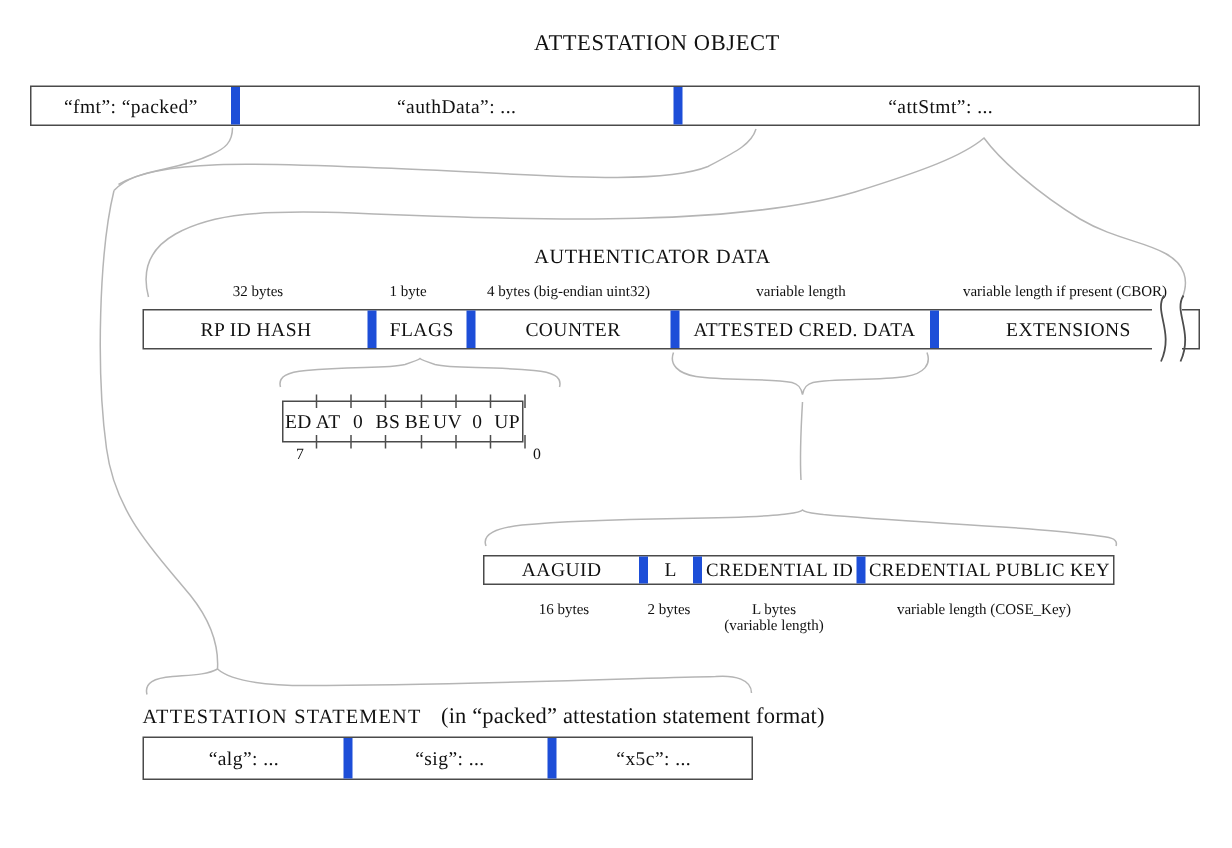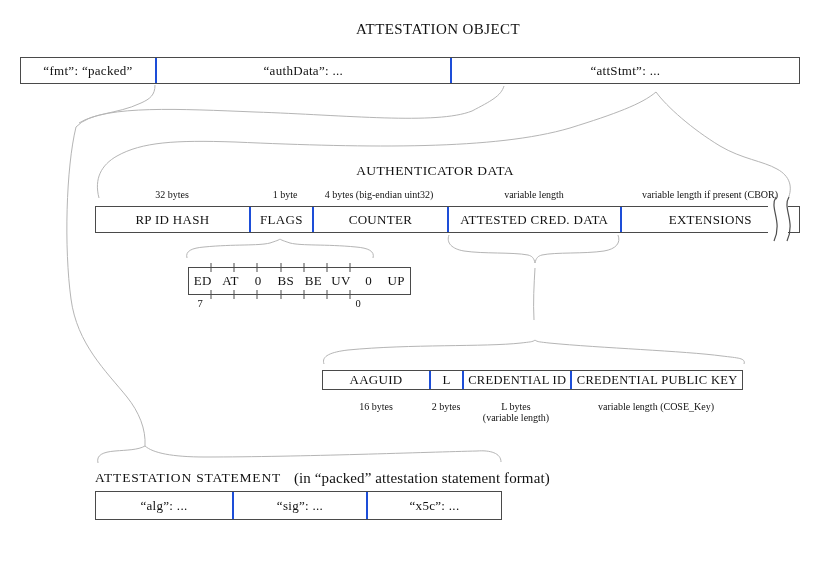--- a/index.html
+++ b/index.html
@@ -11,21 +11,21 @@
   .abs { position:absolute; }
   .center-x { transform:translateX(-50%); white-space:nowrap; }
   .page-title { font-size:15px; letter-spacing:.4px; }
   .section-title { font-size:13.5px; letter-spacing:.4px; }
   .box-row {
     position:absolute; display:flex; box-sizing:border-box;
     border:1px solid #4a4a4a; background:#fff;
   }
   .box-row .cell {
     display:flex; align-items:center; justify-content:center;
-    box-sizing:border-box; border-right:2px solid #1d4ed8;
+    box-sizing:border-box; border-right:6px solid #1d4ed8;
     font-size:13px; letter-spacing:.3px; white-space:nowrap; overflow:hidden;
   }
   .box-row .cell:last-child { border-right:none; }
   .cell.small-text { font-size:12.5px; }
   .size-label { position:absolute; transform:translateX(-50%);
     font-size:10px; white-space:nowrap; color:#111; }
   .bit-label { position:absolute; transform:translateX(-50%);
     font-size:10.5px; color:#111; }
   .flags-row .cell { border-right:none; font-size:13px; }
   .stmt-head { position:absolute; display:flex; align-items:flex-start; }
@@ -42,34 +42,34 @@
 
   <div class="box-row rows" style="left:20px; top:57px; width:780px; height:27px;">
     <div class="cell" style="flex:135;">“fmt”: “packed”</div>
     <div class="cell" style="flex:295;">“authData”: ...</div>
     <div class="cell" style="flex:350;">“attStmt”: ...</div>
   </div>
 
   <div class="abs center-x section-title" style="left:435px; top:163px;">AUTHENTICATOR DATA</div>
 
   <div class="size-label" style="left:172px; top:189px;">32 bytes</div>
-  <div class="size-label" style="left:285px; top:189px;">1 byte</div>
+  <div class="size-label" style="left:272px; top:189px;">1 byte</div>
   <div class="size-label" style="left:379px; top:189px;">4 bytes (big-endian uint32)</div>
   <div class="size-label" style="left:534px; top:189px;">variable length</div>
   <div class="size-label" style="left:710px; top:189px;">variable length if present (CBOR)</div>
 
   <div class="box-row rows" style="left:95px; top:206px; width:705px; height:27px;">
     <div class="cell" style="flex:155;">RP ID HASH</div>
     <div class="cell" style="flex:62;">FLAGS</div>
     <div class="cell" style="flex:135;">COUNTER</div>
     <div class="cell" style="flex:173;">ATTESTED CRED. DATA</div>
     <div class="cell" style="flex:180;">EXTENSIONS</div>
   </div>
 
-  <div class="box-row flags-row rows" style="left:188px; top:267px; width:223px; height:28px;">
+  <div class="box-row flags-row rows" style="left:188px; top:267px; width:161px; height:28px;">
     <div class="cell" style="flex:1;">ED</div>
     <div class="cell" style="flex:1;">AT</div>
     <div class="cell" style="flex:1;">0</div>
     <div class="cell" style="flex:1;">BS</div>
     <div class="cell" style="flex:1;">BE</div>
     <div class="cell" style="flex:1;">UV</div>
     <div class="cell" style="flex:1;">0</div>
     <div class="cell" style="flex:1;">UP</div>
   </div>
   <div class="bit-label" style="left:200px; top:298px;">7</div>

